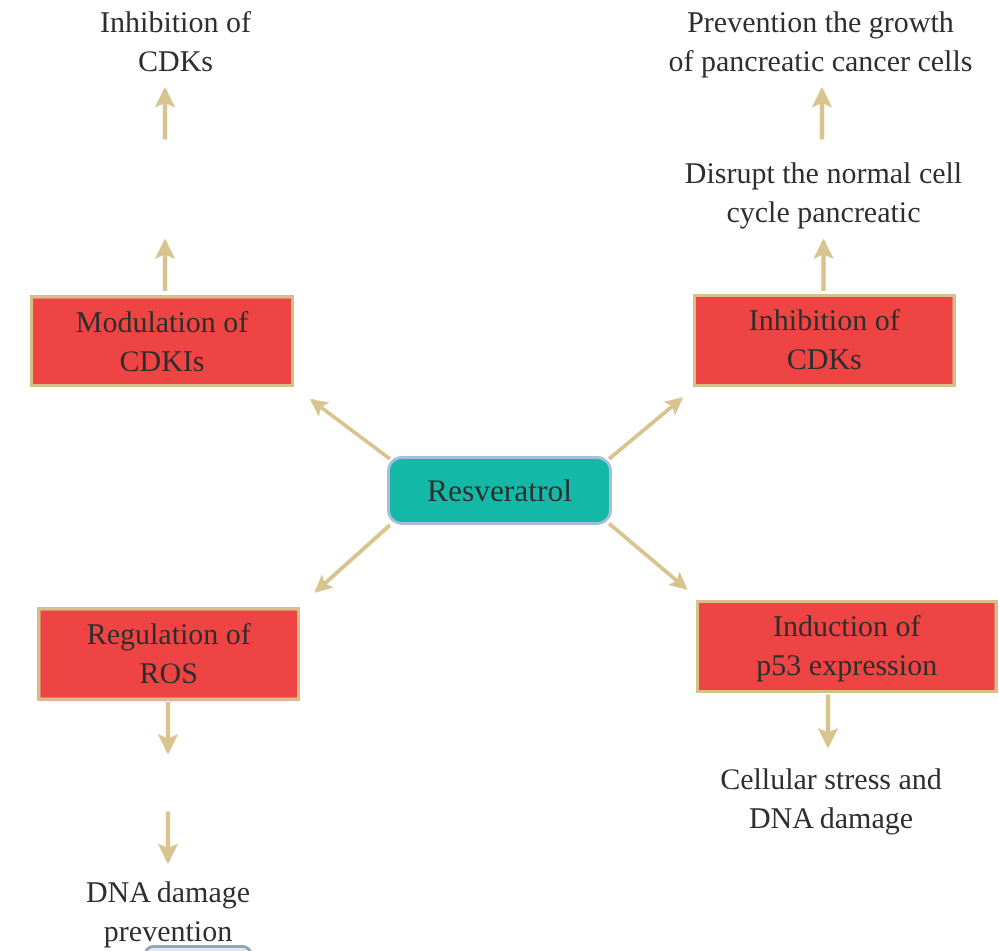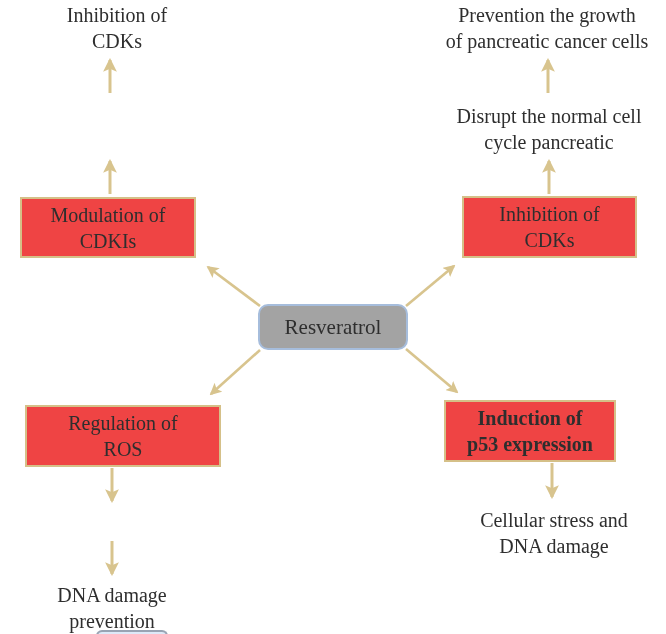--- a/index.html
+++ b/index.html
@@ -33,37 +33,37 @@
     text-align: center;
     white-space: pre-line;
     font-size: 20px;
     line-height: 26px;
   }
   .tan-box {
     background: #ef4444;
     border: 2px solid #d5c088;
   }
   .center-box {
-    background: #a3a3a3;
+    background: #14b8a6;
     border: 2px solid #a6bddc;
     border-radius: 10px;
     font-size: 21px;
   }
   .txt {
     position: absolute;
     text-align: center;
     white-space: pre-line;
     font-size: 20px;
     line-height: 26px;
   }
   
   .pos-tl-box { left: 20px;  top: 197px; width: 176px; height: 61px; }
   .pos-tr-box { left: 462px; top: 196px; width: 175px; height: 62px; }
-  .pos-bl-box { left: 25px;  top: 405px; width: 196px; height: 62px; }
-  .pos-br-box { left: 444px; top: 400px; width: 172px; height: 62px; font-weight: bold; }
+  .pos-bl-box { left: 25px;  top: 405px; width: 175px; height: 62px; }
+  .pos-br-box { left: 464px; top: 400px; width: 201px; height: 62px; }
   .pos-center { left: 258px; top: 304px; width: 150px; height: 46px; }
   
   .pos-tl-e2 { left: 29px;  top: 2px;   width: 176px; }
   .pos-tl-e1 { left: 0px;   top: 94px;  width: 220px; }
   .pos-tr-e2 { left: 428px; top: 2px;   width: 238px; }
   .pos-tr-e1 { left: 433px; top: 103px; width: 232px; }
   .pos-bl-e1 { left: 22px;  top: 514px; width: 180px; }
   .pos-bl-e2 { left: 32px;  top: 582px; width: 160px; }
   .pos-br-e1 { left: 440px; top: 507px; width: 228px; }
   

